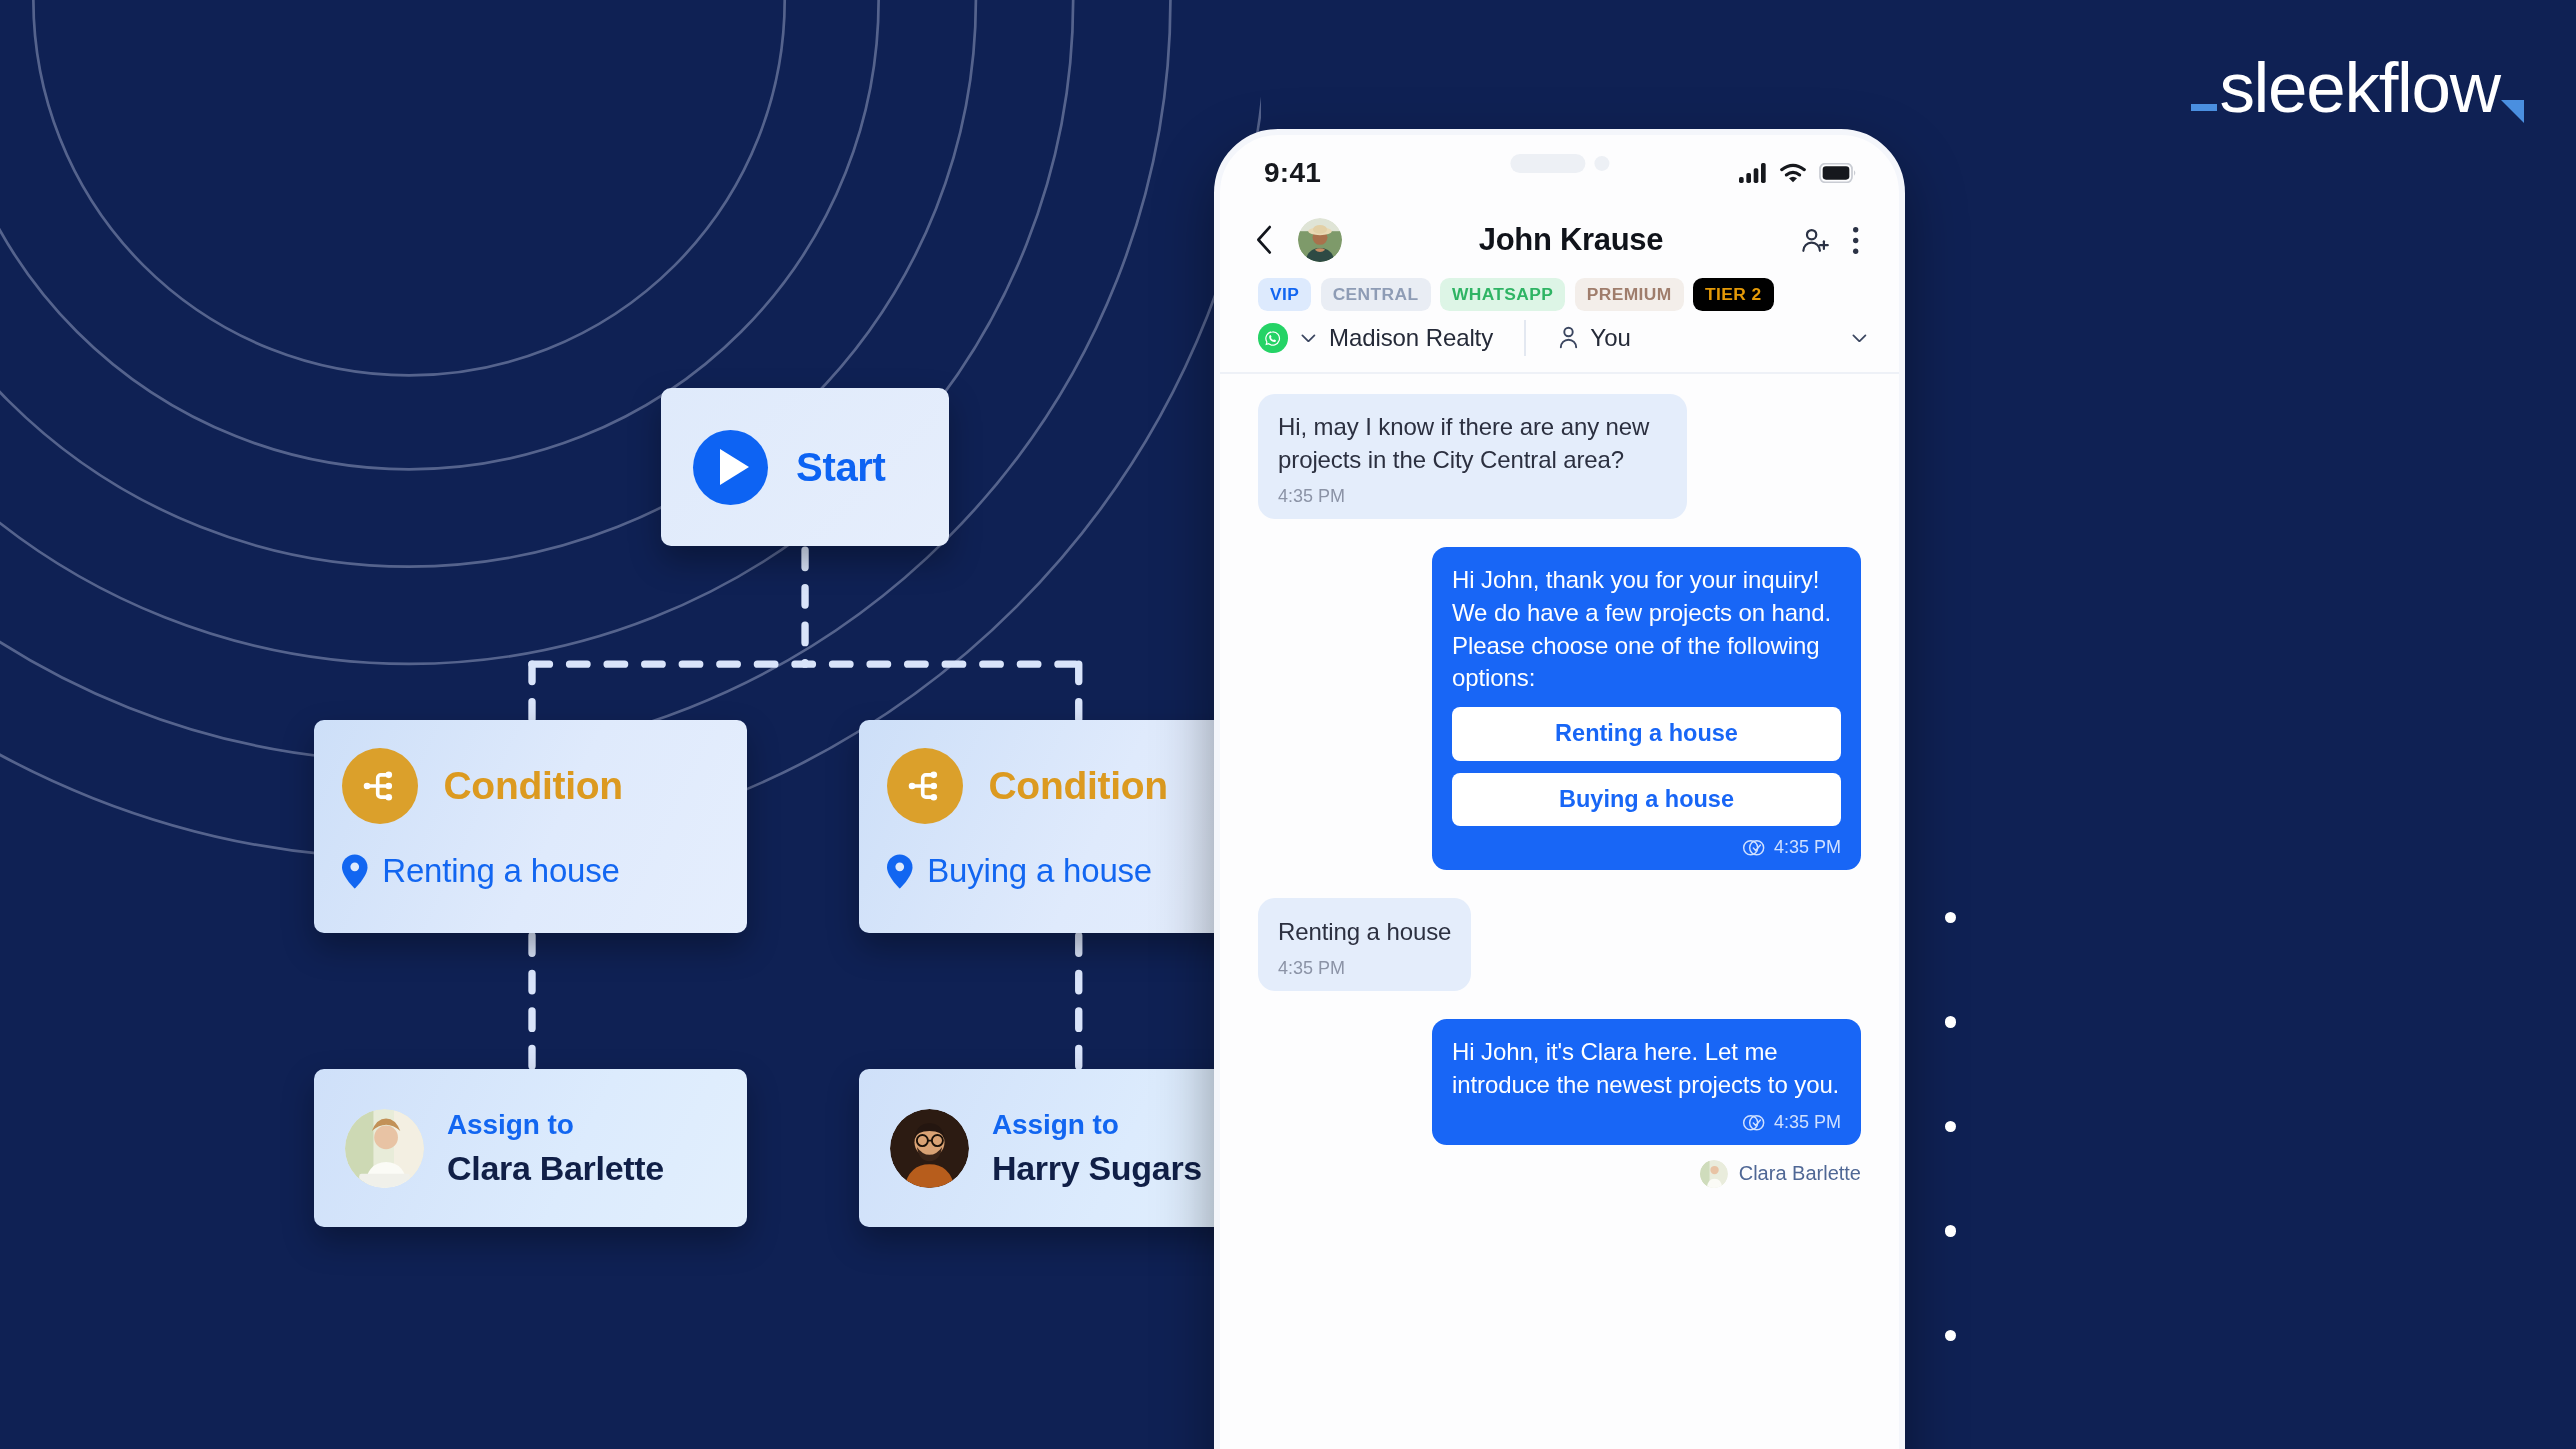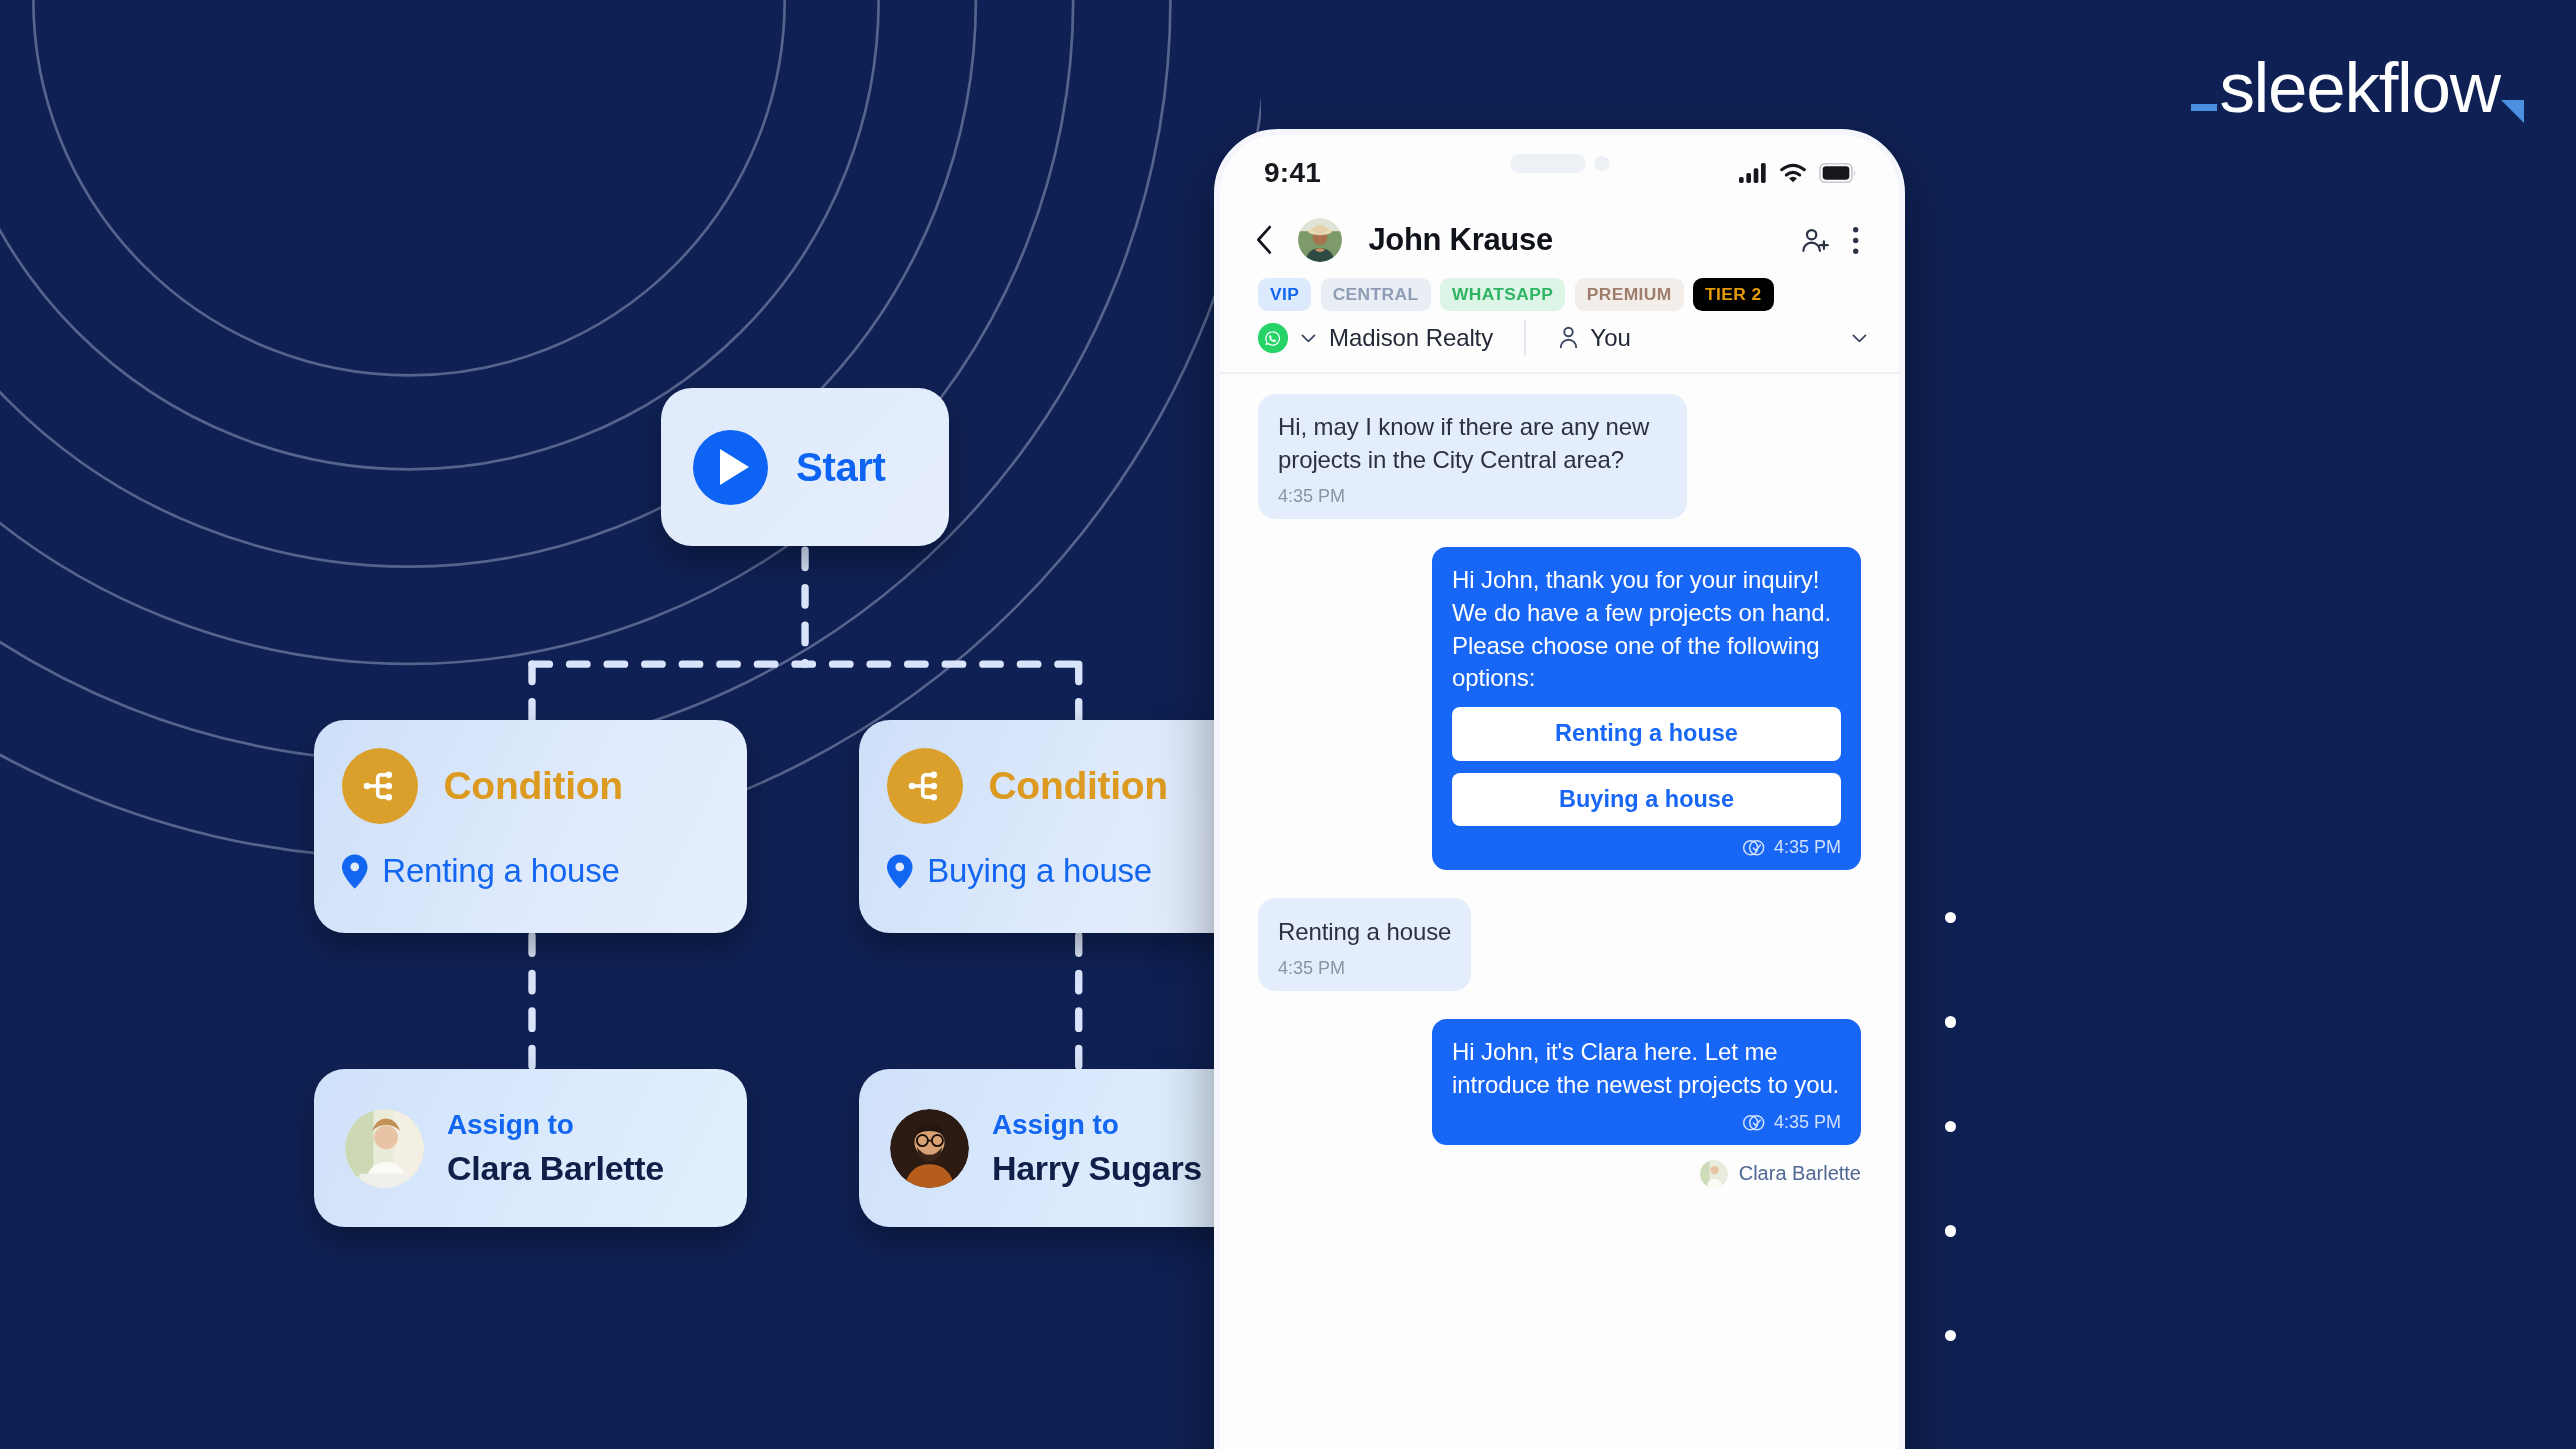--- a/index.html
+++ b/index.html
@@ -20,21 +20,21 @@
   .logo-word { color: #ffffff; font-size: 71px; font-weight: 400; letter-spacing: -1.3px; line-height: 1; font-family: "Liberation Sans", sans-serif; }
   .logo-flag { width: 0; height: 0; border-left: 23px solid transparent; border-top: 23px solid #4a8fe0; margin-left: 1.3px; margin-top: 4px; }
 
   
   .flow { position: absolute; left: 0; top: 0; width: 1221px; height: 1449px; }
   .flow-lines { position: absolute; inset: 0; }
   .flow-lines svg { width: 100%; height: 100%; }
 
   .node {
     position: absolute;
-    border-radius: 31px;
+    border-radius: 10px;
     box-shadow: 0 14.8px 32px rgba(0,0,0,0.30);
   }
   .node-start {
     left: 661px; top: 388px; width: 288px; height: 158px;
     background: linear-gradient(135deg, #dfeafb 0%, #e6eefc 100%);
     display: flex; align-items: center; padding-left: 32px; gap: 28px;
   }
   .play-circle {
     width: 75px; height: 75px; border-radius: 50%; background: #0d63f3;
     display: flex; align-items: center; justify-content: center; flex: none;
@@ -86,21 +86,21 @@
   .statusbar {
     height: 75px; display: flex; align-items: center; justify-content: space-between;
     padding: 0 42px 0 44px; position: relative;
   }
   .clock { font-size: 28px; font-weight: bold; color: #16181d; letter-spacing: 0.3px; }
   .island { position: absolute; left: 50%; top: 19px; transform: translateX(-50%); display: flex; align-items: center; gap: 9.4px; }
   .island-pill { width: 75px; height: 19px; border-radius: 10.7px; background: #edf0f5; }
   .island-dot { width: 14.8px; height: 14.8px; border-radius: 50%; background: #edf0f5; }
   .status-icons { display: flex; align-items: center; gap: 12px; }
 
-  .chat-header { display: flex; align-items: center; padding: 8px 39px 0 35px; gap: 26px; }
+  .chat-header { display: flex; align-items: center; padding: 8px 39px 0 35px; gap: 26px; text-align: center; }
   .back-chev { width: 17.4px; height: 29.5px; flex: none; }
   .avatar-sm { width: 44px; height: 44px; border-radius: 50%; overflow: hidden; flex: none; }
   .contact-name { font-size: 31px; font-weight: bold; color: #10131a; letter-spacing: -0.3px; flex: 1; }
   .hdr-icons { display: flex; align-items: center; gap: 20px; }
 
   .tags { display: flex; gap: 9.4px; padding: 16px 0 0 38px; }
   .tag { border-radius: 9.4px; padding: 6px 12px; font-size: 17.4px; font-weight: bold; letter-spacing: 0.4px; }
 
   .channel-row { display: flex; align-items: center; padding: 9px 32px 0 38px; gap: 13.4px; border-bottom: 2px solid #eef1f7; padding-bottom: 16px; }
   .wa-badge { width: 29.5px; height: 29.5px; border-radius: 50%; background: #25d366; display:flex;align-items:center;justify-content:center; flex:none; }

